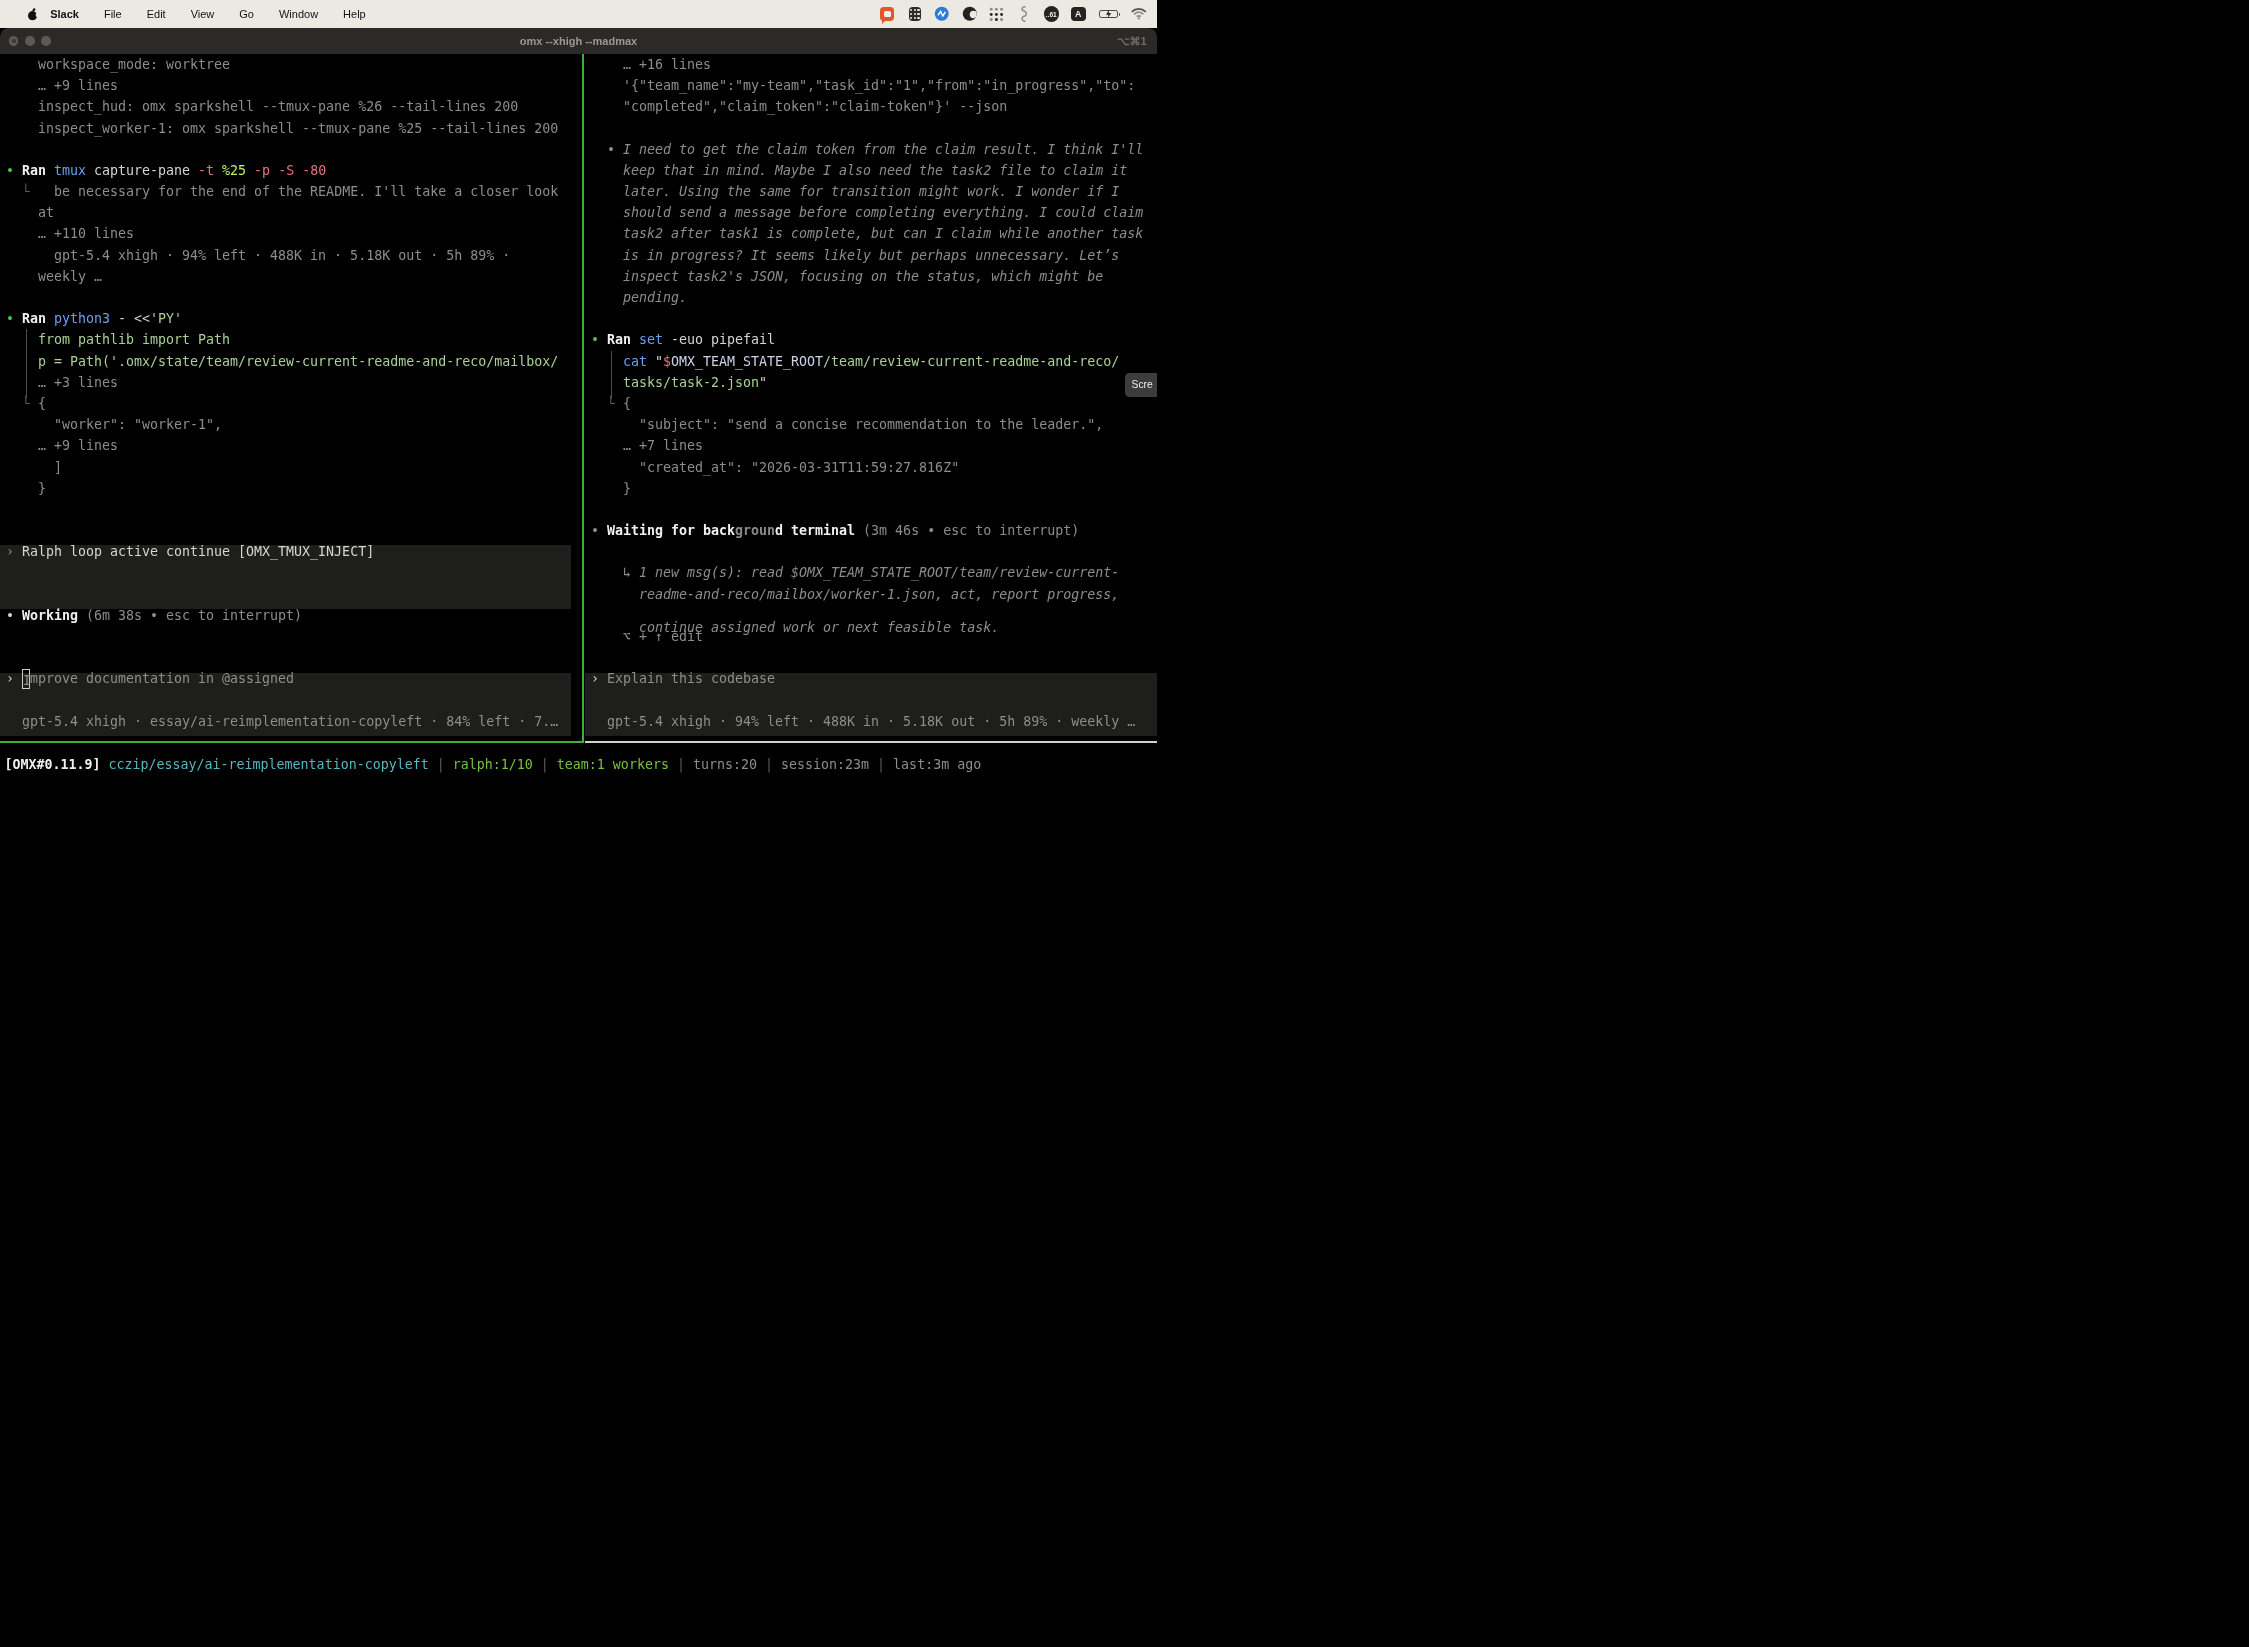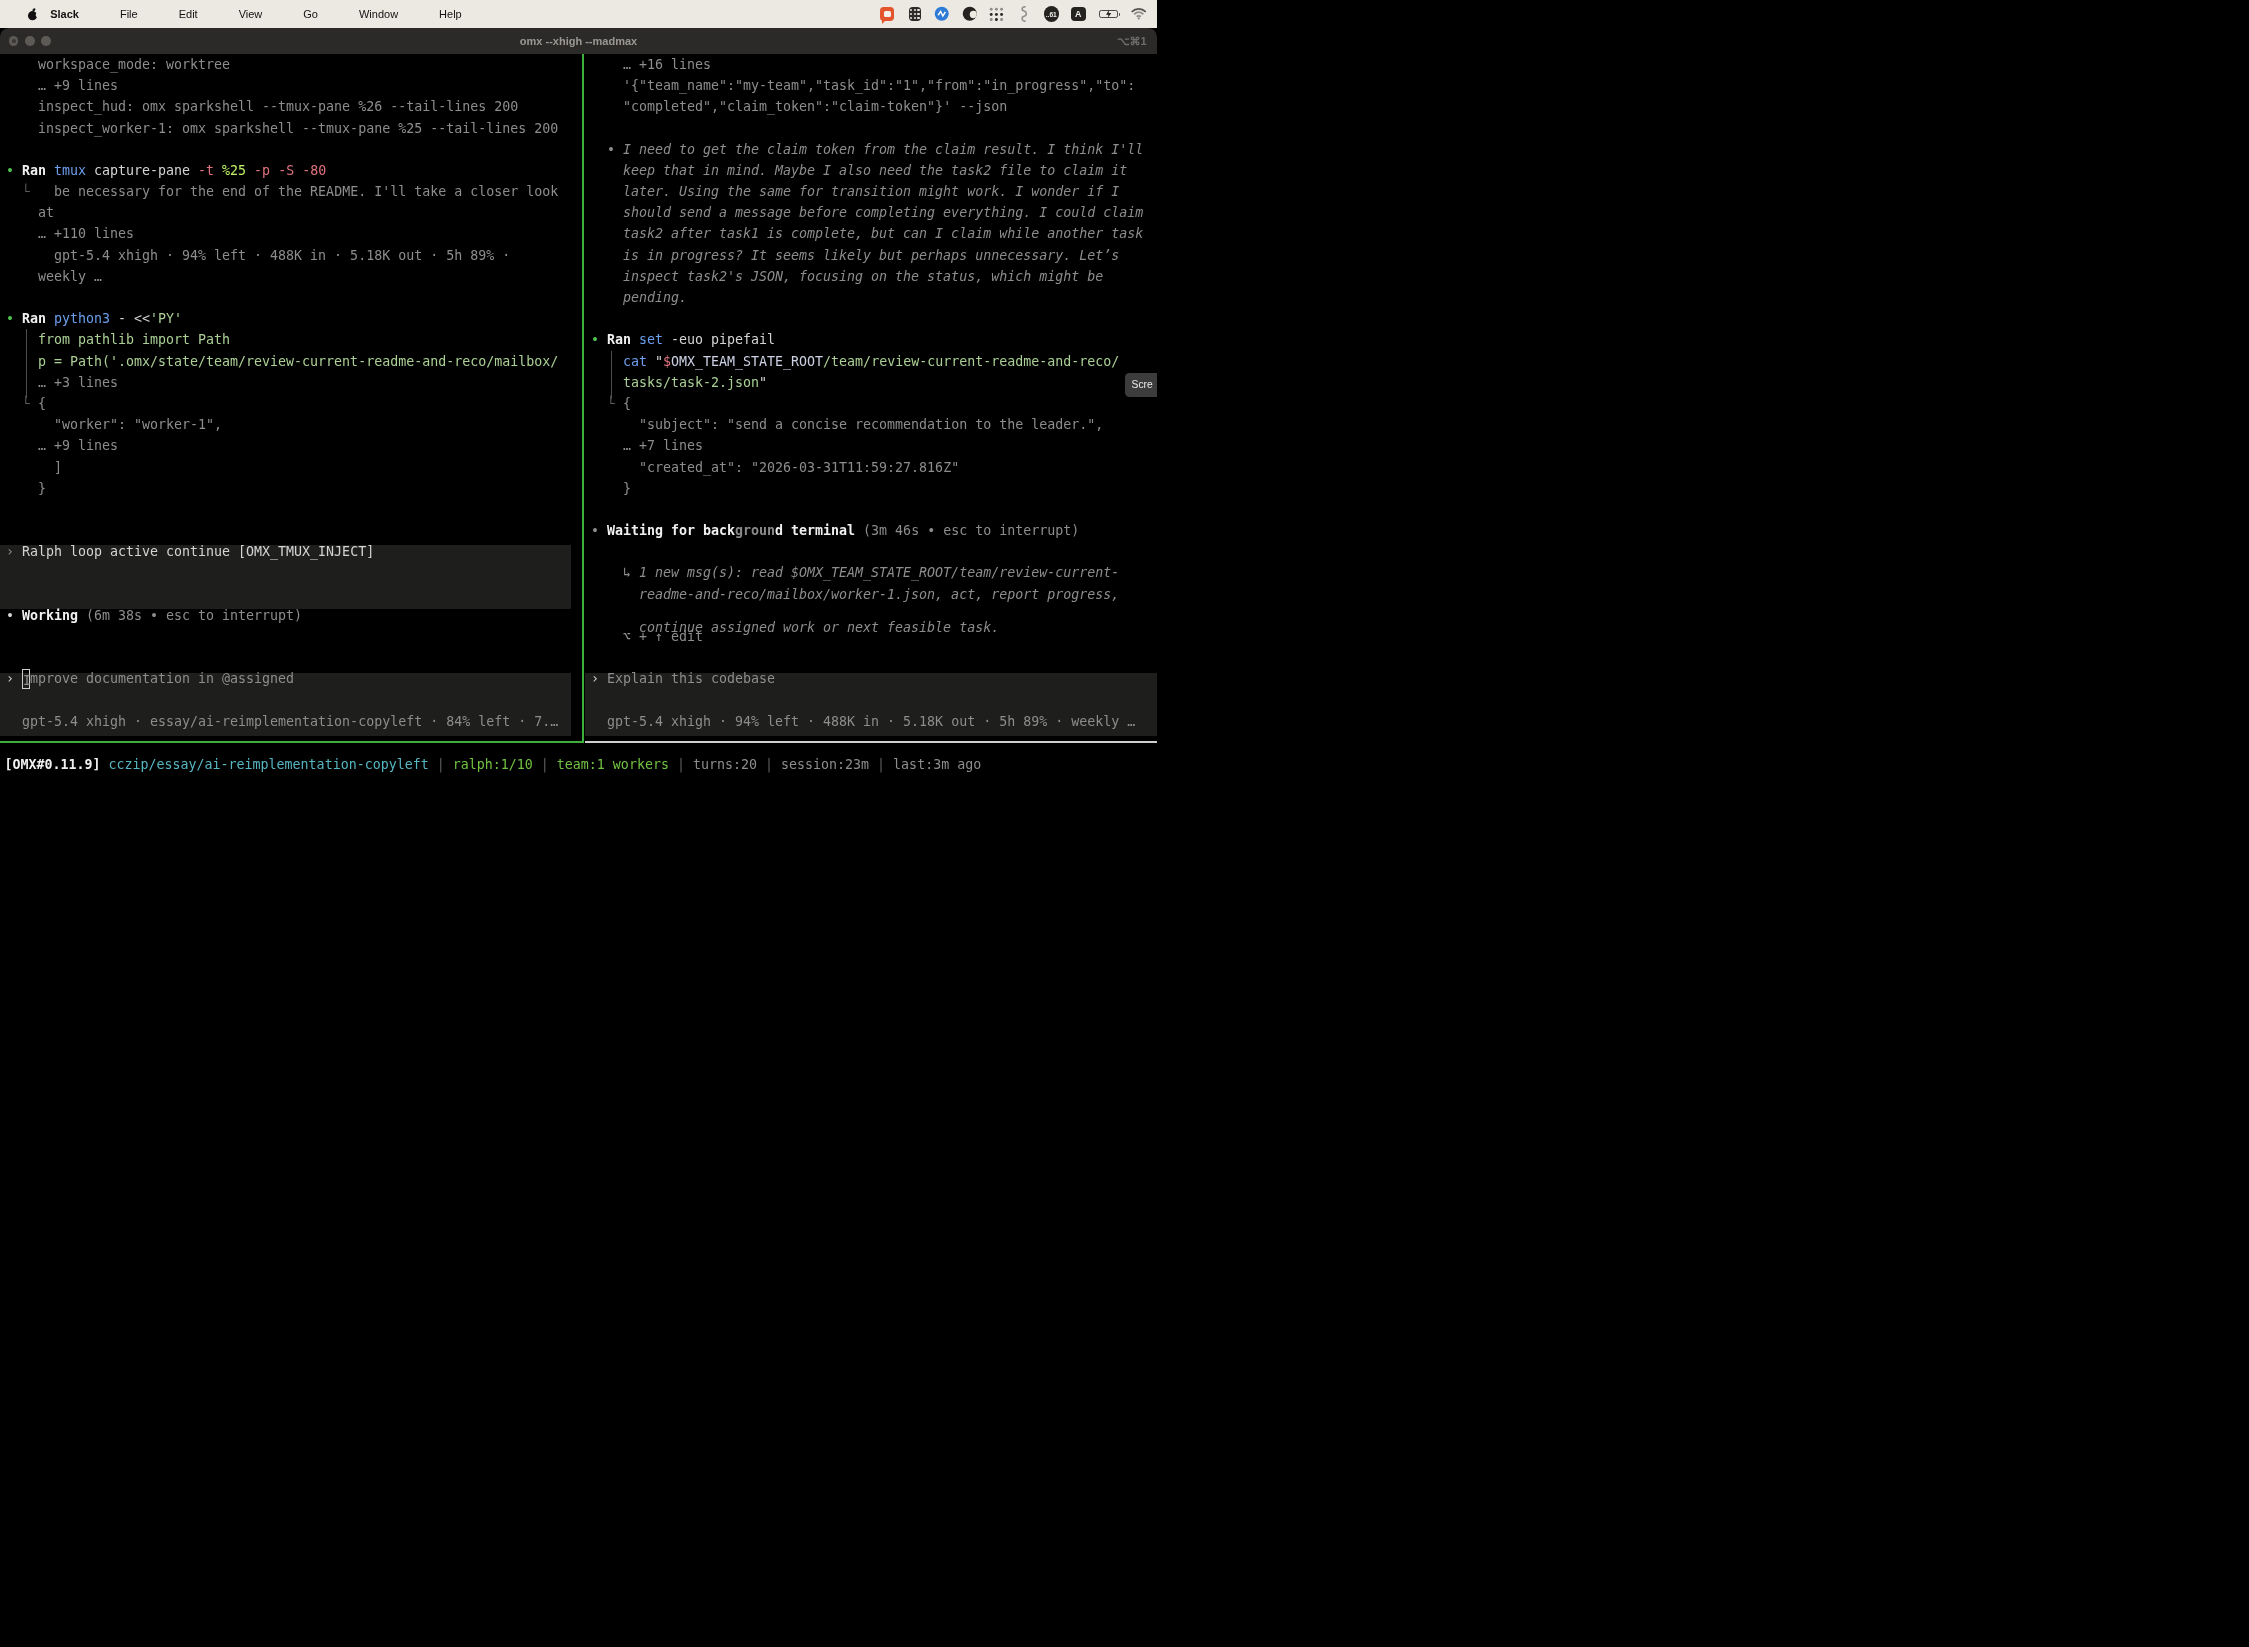--- a/index.html
+++ b/index.html
@@ -4,21 +4,21 @@
 <style>
   * { margin:0; padding:0; box-sizing:border-box; }
   html,body { background:#000; }
   body { width:1157px; height:847px; position:relative; overflow:hidden;
          font-family:"Liberation Sans", sans-serif; }
 
   
   .menubar { position:absolute; top:0; left:0; width:1157px; height:28px;
              background:#ece9e2; display:flex; align-items:center; }
   .menubar .apple { margin-left:26.6px; width:11.8px; height:12.5px; position:relative; }
-  .menu-items { display:flex; align-items:flex-start; margin-left:11.8px; gap:16px; }
+  .menu-items { display:flex; align-items:flex-start; margin-left:11.8px; gap:0; }
   .menu-item { font-size:11px; color:#121212; padding:0 12.5px; }
   .menu-item.first { font-weight:bold; padding:0 12.5px 0 0; }
   .status-icons { position:absolute; right:10.3px; top:0; height:28px;
                   display:flex; align-items:center; gap:11.8px; }
   .sicon { width:15.5px; height:15.5px; display:flex; align-items:center;
            justify-content:center; position:relative; }
 
   .icon-chat { width:14px; height:14px; background:#e4552e; border-radius:3.7px; position:relative; }
   .icon-chat::before { content:""; position:absolute; left:3.7px; top:3.7px; width:6.6px; height:5.9px;
                        background:#f4f1ea; border-radius:1.5px; }

